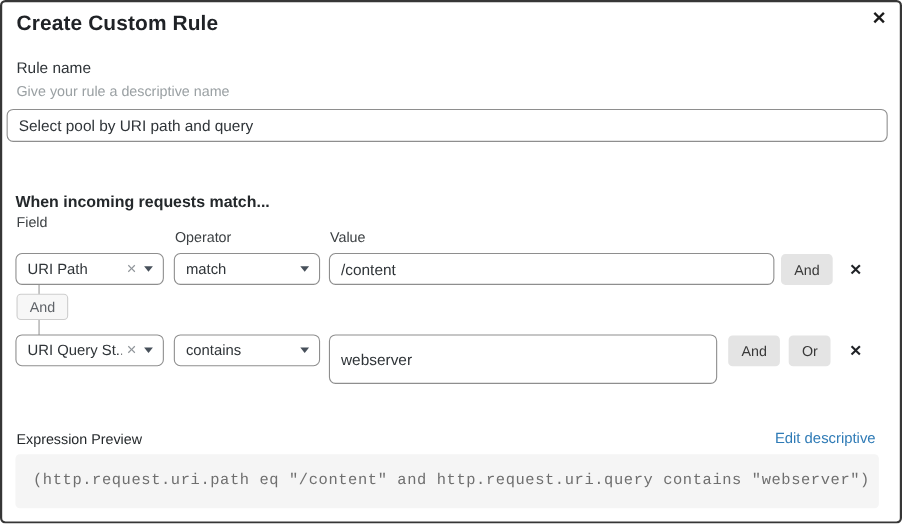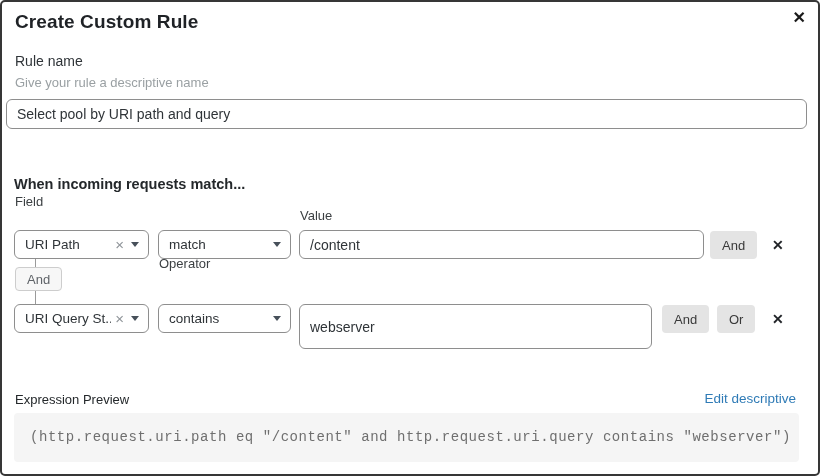--- a/index.html
+++ b/index.html
@@ -128,21 +128,21 @@
   <h1 class="abs dialog-title">Create Custom Rule</h1>
   <button class="abs close-btn">✕</button>
 
   <div class="abs field-label" style="left:13px; top:51px;">Rule name</div>
   <div class="abs hint" style="left:13px; top:73px;">Give your rule a descriptive name</div>
   <input class="abs text-input" style="left: 4px; top: 97px; width: 801px;" type="text" value="Select pool by URI path and query">
 
   <div class="abs section-heading" style="left:12px; top:174px;">When incoming requests match...</div>
 
   <div class="abs col-label" style="left:13px;  top:192px;">Field</div>
-  <div class="abs col-label" style="left:157px; top:206px;margin-top:48px;">Operator</div>
+  <div class="abs col-label" style="left:157px; top:206px;">Operator</div>
   <div class="abs col-label" style="left:298px; top:206px;">Value</div>
 
   <div class="abs combobox" style="left:12px; top:228px; width:135px;">
     <span class="cb-text">URI Path</span>
     <span class="clear-x">×</span>
     <span class="chevron"></span>
   </div>
   <div class="abs combobox" style="left:156px; top:228px; width:133px;">
     <span class="cb-text">match</span>
     <span class="chevron"></span>

